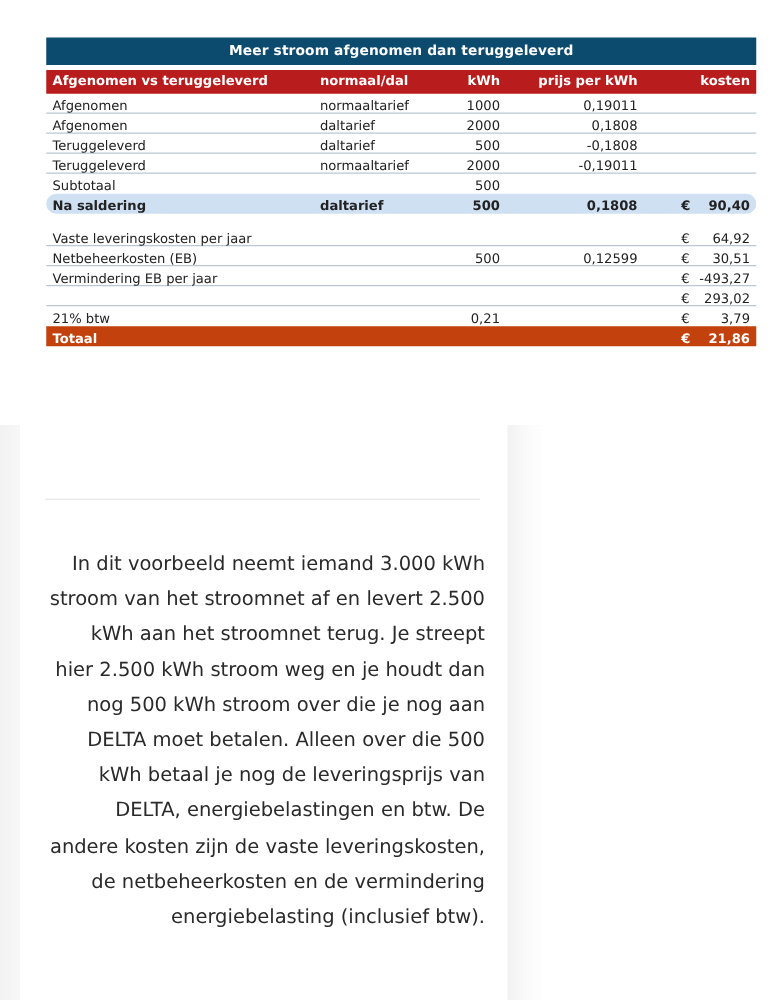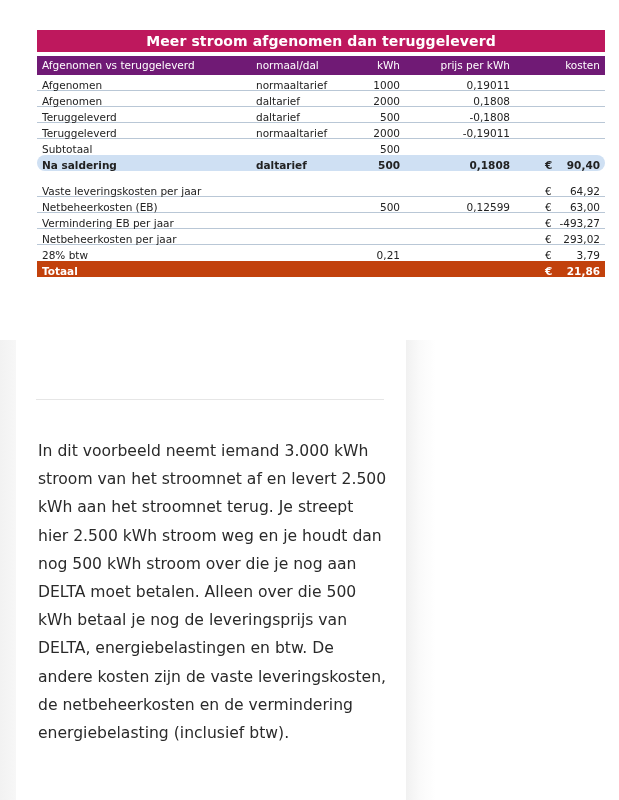--- a/index.html
+++ b/index.html
@@ -7,40 +7,40 @@
       width: 619px; height: 800px; position: relative; overflow: hidden;
       background: #ffffff;
       font-family: "DejaVu Sans", sans-serif;
     }
     .left-strip { position: absolute; left: 0; top: 0; width: 16px; height: 800px;
       background: linear-gradient(to right, #f2f2f2, #f7f7f7); }
     .right-panel { position: absolute; left: 406px; top: 0; width: 213px; height: 800px;
       background: linear-gradient(to right, #f1f1f1 0px, #fafafa 14px, #ffffff 30px); }
     .table-wrap { position: absolute; left: 0; top: 0; width: 619px; height: 340px; background: #ffffff; }
     .tbl { position: absolute; left: 37px; top: 30px; width: 568px; }
-    .title-bar { height: 22px; background: #be185d; color: #fff; font-weight: bold;
-      font-size: 14px; text-align: center; line-height: 22px; letter-spacing: 0.1px; }
+    .title-bar { height: 22px; background: #0c4a6e; color: #fff; font-weight: bold;
+      font-size: 11px; text-align: center; line-height: 22px; letter-spacing: 0.1px; }
     .row { position: relative; height: 16px; font-size: 10.5px; line-height: 20px; color: #222;
       box-sizing: border-box; border-bottom: 1.5px solid #b9c7d6; }
     .row.no-border { border-bottom: none; }
-    .row.header { margin-top: 4px; height: 19px; line-height: 19px; background: #701a75; color: #fff;
-      font-weight: normal; border-bottom: none; }
+    .row.header { margin-top: 4px; height: 19px; line-height: 19px; background: #b91c1c; color: #fff;
+      font-weight: bold; border-bottom: none; }
     .row.highlight { background: #cfe0f3; font-weight: bold; border-bottom: none; border-radius: 10px; }
     .row.total { background: #c2410c; color: #fff; font-weight: bold; border-bottom: none; }
     .row.gap-after { margin-bottom: 10px; }
     .cell { position: absolute; top: 0; white-space: nowrap; }
     .c1 { left: 5px; }
     .c2 { left: 219px; }
     .c3 { right: 205px; text-align: right; }
     .c4 { right: 95px; text-align: right; }
     .c5e { left: 508px; }
     .c5 { right: 5px; text-align: center; }
     .divider { position: absolute; left: 36px; top: 399px; width: 348px; height: 1px; background: #e6e6e6; }
     .paragraph { position: absolute; left: 38px; top: 437px; width: 350px;
-      font-size: 15.6px; line-height: 28.2px; color: #2a2a2a; margin: 0; }
+      font-size: 15.6px; line-height: 28.2px; color: #2a2a2a; margin: 0; text-align: right; }
   </style>
 </head>
 <body>
 
 <div class="left-strip"></div>
 <div class="right-panel"></div>
 
 <div class="table-wrap">
   <div class="tbl">
     <div class="title-bar">Meer stroom afgenomen dan teruggeleverd</div>
@@ -93,34 +93,33 @@
     <div class="row">
       <span class="cell c1">Vaste leveringskosten per jaar</span>
       <span class="cell c5e">€</span>
       <span class="cell c5">64,92</span>
     </div>
     <div class="row">
       <span class="cell c1">Netbeheerkosten (EB)</span>
       <span class="cell c3">500</span>
       <span class="cell c4">0,12599</span>
       <span class="cell c5e">€</span>
-      <span class="cell c5">63,00</span>
+      <span class="cell c5">30,51</span>
     </div>
     <div class="row">
       <span class="cell c1">Vermindering EB per jaar</span>
       <span class="cell c5e">€</span>
       <span class="cell c5">-493,27</span>
     </div>
     <div class="row">
-      <span class="cell c1">Netbeheerkosten per jaar</span>
       <span class="cell c5e">€</span>
       <span class="cell c5">293,02</span>
     </div>
     <div class="row no-border">
-      <span class="cell c1">28% btw</span>
+      <span class="cell c1">21% btw</span>
       <span class="cell c3">0,21</span>
       <span class="cell c5e">€</span>
       <span class="cell c5">3,79</span>
     </div>
     <div class="row total">
       <span class="cell c1">Totaal</span>
       <span class="cell c5e">€</span>
       <span class="cell c5">21,86</span>
     </div>
   </div>

